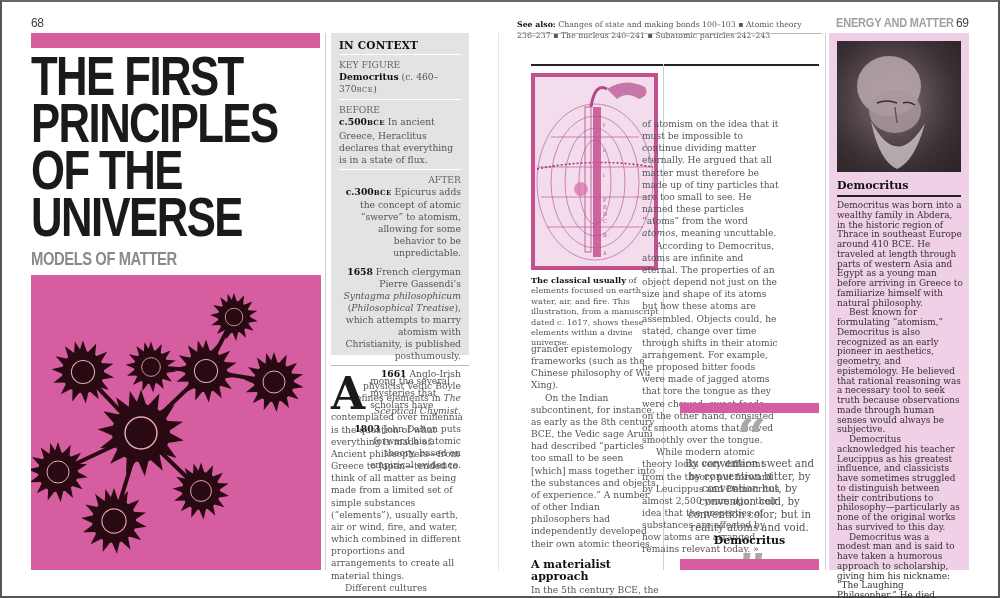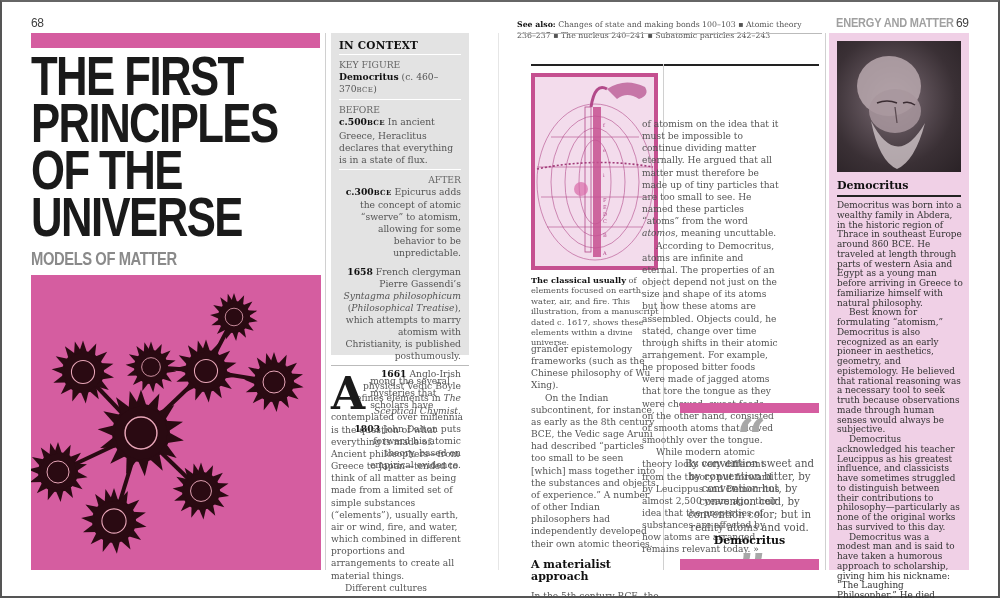--- a/index.html
+++ b/index.html
@@ -26,21 +26,21 @@
     .context .sep { border-bottom: 1.5px solid #fff; padding-bottom: 3px; margin-bottom: 4px; }
     .context b { color: #111; }
     .context .entry { margin-bottom: 6px; text-align: right; }
     .context .sc { font-size: 7px; letter-spacing: 0.3px; }
 
     
     .body-text { font-size: 9.1px; line-height: 12.15px; color: #555; }
     .body-text p { text-indent: 14px; }
     .body-text p.noindent { text-indent: 0; }
     .dropcap { float: left; font-family: "DejaVu Serif", serif; font-weight: bold; font-size: 44px; line-height: 34px; color: #1a1a1a; margin: 2px 5px 0 0; }
-    .subhead { font-family: "DejaVu Serif", serif; font-weight: bold; font-size: 11px; color: #111; margin-top: 9px; margin-bottom: 7px; }
+    .subhead { font-family: "DejaVu Serif", serif; font-weight: bold; font-size: 11px; color: #111; margin-top: 9px; margin-bottom: 1px; }
 
     .vrule { background: #d0d0d0; width: 1px; }
     .hrule-dark { background: #222; height: 2px; }
 
     .see-also { font-size: 7.8px; line-height: 10.5px; color: #555; }
     .see-also b { color: #111; }
 
     .caption { font-size: 8.2px; line-height: 10.4px; color: #555; }
     .caption b { color: #111; }
 
@@ -234,18 +234,18 @@
       <ellipse cx="58" cy="70" rx="26" ry="22" fill="#a8969d" opacity="0.85"></ellipse>
       <path d="M34 80 Q60 130 88 82 Q78 120 60 128 Q42 120 34 80Z" fill="#d0c4c8" opacity="0.8"></path>
       <path d="M40 62 Q50 58 60 62" stroke="#3a2c32" stroke-width="1.5" fill="none"></path>
       <path d="M66 62 Q72 60 78 64" stroke="#3a2c32" stroke-width="1.5" fill="none"></path>
       <path d="M58 66 L60 82" stroke="#5a4a50" stroke-width="1.2"></path>
     </svg>
   </div>
   <h4 class="abs" style="left:8px; top:146px;">Democritus</h4>
   <div class="abs" style="left:8px; top:162px; width:124px; height:2px; background:#222;"></div>
   <div class="abs bio-text" style="left:8px; top:168px; width:126px;">
-    <p class="noindent">Democritus was born into a wealthy family in Abdera, in the historic region of Thrace in southeast Europe around 860 BCE. He traveled at length through parts of western Asia and Egypt as a young man before arriving in Greece to familiarize himself with natural philosophy.</p>
+    <p class="noindent">Democritus was born into a wealthy family in Abdera, in the historic region of Thrace in southeast Europe around 410 BCE. He traveled at length through parts of western Asia and Egypt as a young man before arriving in Greece to familiarize himself with natural philosophy.</p>
     <p>Best known for formulating “atomism,” Democritus is also recognized as an early pioneer in aesthetics, geometry, and epistemology. He believed that rational reasoning was a necessary tool to seek truth because observations made through human senses would always be subjective.</p>
     <p>Democritus acknowledged his teacher Leucippus as his greatest influence, and classicists have sometimes struggled to distinguish between their contributions to philosophy—particularly as none of the original works has survived to this day.</p>
     <p>Democritus was a modest man and is said to have taken a humorous approach to scholarship, giving him his nickname: “The Laughing Philosopher.” He died around 370 BCE.</p>
   </div>
 </div>
 
 </body></html>

